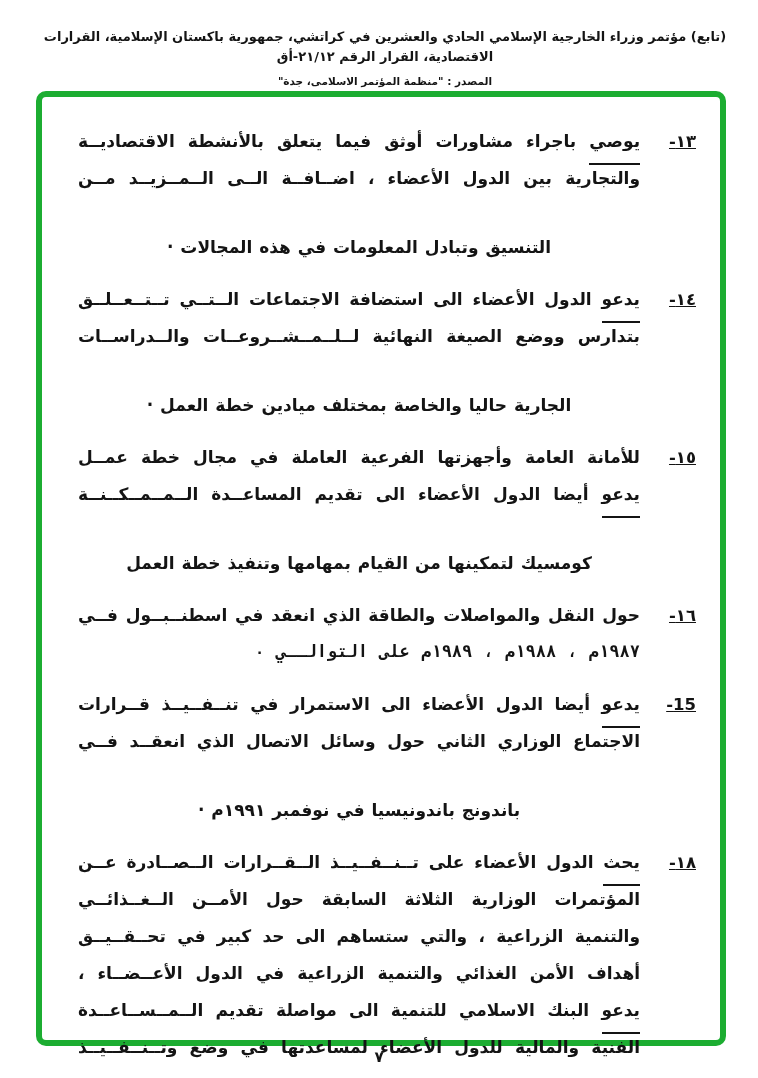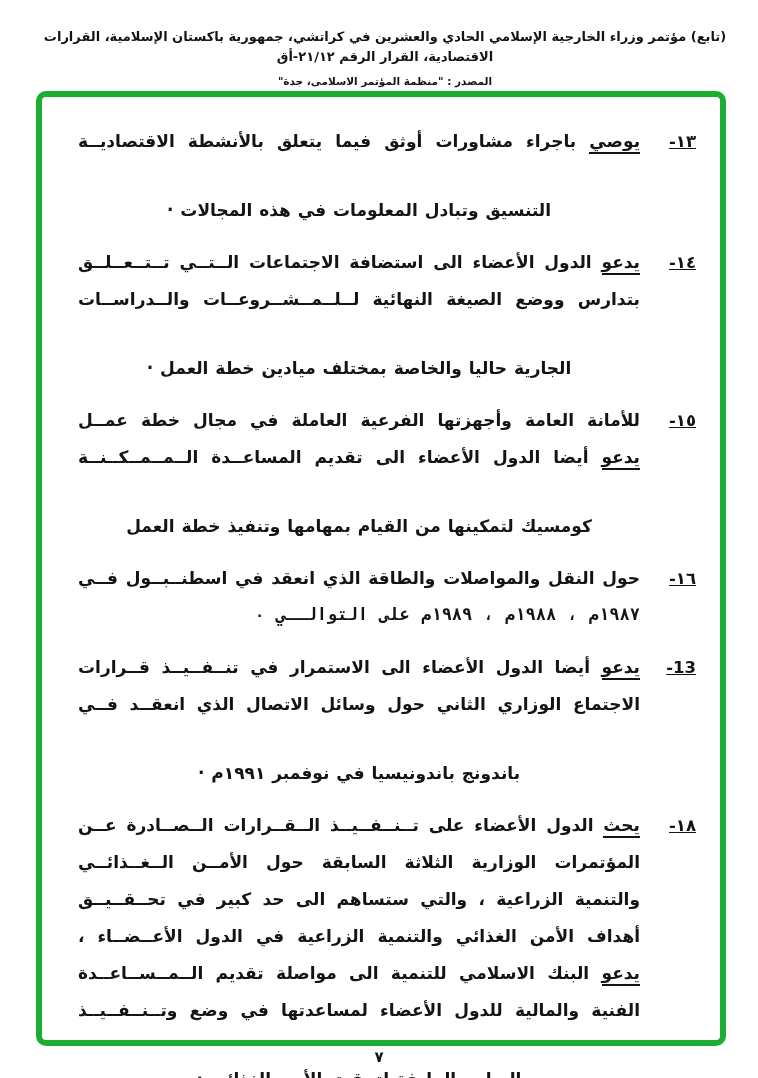--- a/index.html
+++ b/index.html
@@ -44,21 +44,21 @@
   .line {
     line-height: 37px;
     text-align: justify;
     text-align-last: justify;
     word-spacing: 1px;
   }
   .line.center { text-align-last: center; margin-top: 32px; }
   .line.end    { text-align-last: right; font-family: Liberation Mono, monospace; }
   .lead {
     border-bottom: 2px solid #141414;
-    padding-bottom: 1px;
+    padding-bottom: 12px;
   }
 
   
   .page-number {
     position: absolute; top: 1048px; left: 0; right: 0;
     text-align: center; font-size: 15px; font-weight: 700;
   }
 </style>
 </head>
 <body>
@@ -69,20 +69,21 @@
     <div class="h1">(تابع) مؤتمر وزراء الخارجية الإسلامي الحادي والعشرين في كراتشي، جمهورية باكستان الإسلامية، القرارات الاقتصادية، القرار الرقم ٢١/١٢-أق</div>
     <div class="h2">المصدر : "منظمة المؤتمر الاسلامى، جدة"</div>
   </div>
 
   <div class="frame" style="border-color: rgb(28, 173, 49);">
 
     <div class="item">
       <div class="item-num">١٣-</div>
       <div class="item-body">
         <div class="line"><span class="lead">يوصي</span> <span>باجراء مشاورات أوثق فيما يتعلق بالأنشطة الاقتصاديــة</span></div>
+        <div class="line">والتجارية بين الدول الأعضاء ، اضــافــة الــى الــمــزيــد مــن</div>
         <div class="line center">التنسيق وتبادل المعلومات في هذه المجالات ·</div>
       </div>
     </div>
 
     <div class="item">
       <div class="item-num">١٤-</div>
       <div class="item-body">
         <div class="line"><span class="lead">يدعو</span> <span>الدول الأعضاء الى استضافة الاجتماعات الــتــي تــتــعــلــق</span></div>
         <div class="line">بتدارس ووضع الصيغة النهائية لــلــمــشــروعــات والــدراســات</div>
         <div class="line center">الجارية حاليا والخاصة بمختلف ميادين خطة العمل ·</div>
@@ -100,21 +101,21 @@
 
     <div class="item">
       <div class="item-num">١٦-</div>
       <div class="item-body">
         <div class="line">حول النقل والمواصلات والطاقة الذي انعقد في اسطنــبــول فــي</div>
         <div class="line end">١٩٨٧م ، ١٩٨٨م ، ١٩٨٩م على التوالــي ·</div>
       </div>
     </div>
 
     <div class="item">
-      <div class="item-num">13-</div>
+      <div class="item-num">15-</div>
       <div class="item-body">
         <div class="line"><span class="lead">يدعو</span> <span>أيضا الدول الأعضاء الى الاستمرار في تنــفــيــذ قــرارات</span></div>
         <div class="line">الاجتماع الوزاري الثاني حول وسائل الاتصال الذي انعقــد فــي</div>
         <div class="line center">باندونج باندونيسيا في نوفمبر ١٩٩١م ·</div>
       </div>
     </div>
 
     <div class="item">
       <div class="item-num">١٨-</div>
       <div class="item-body">

